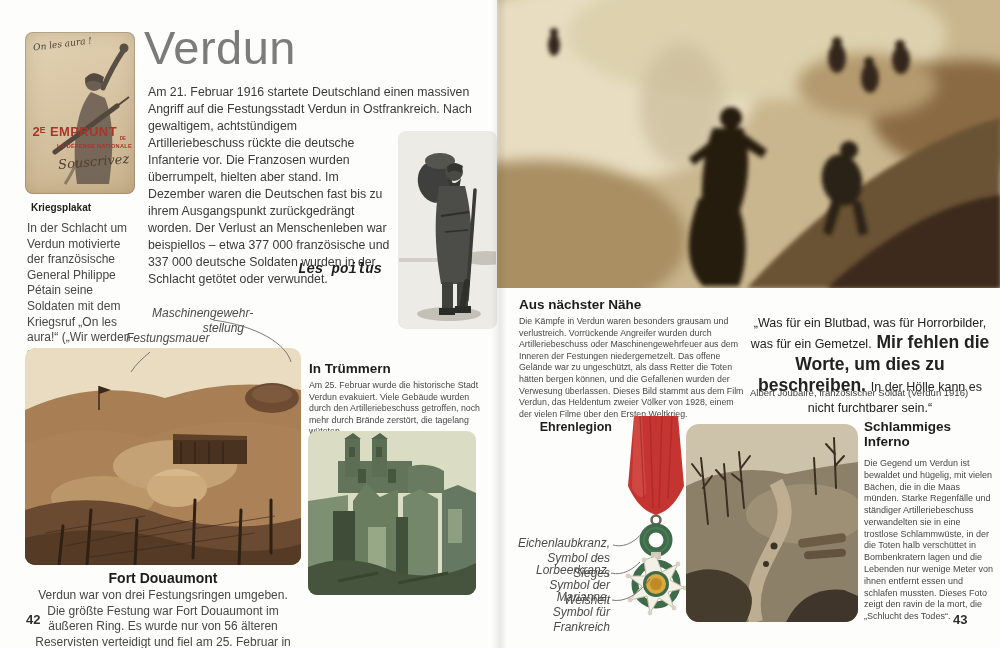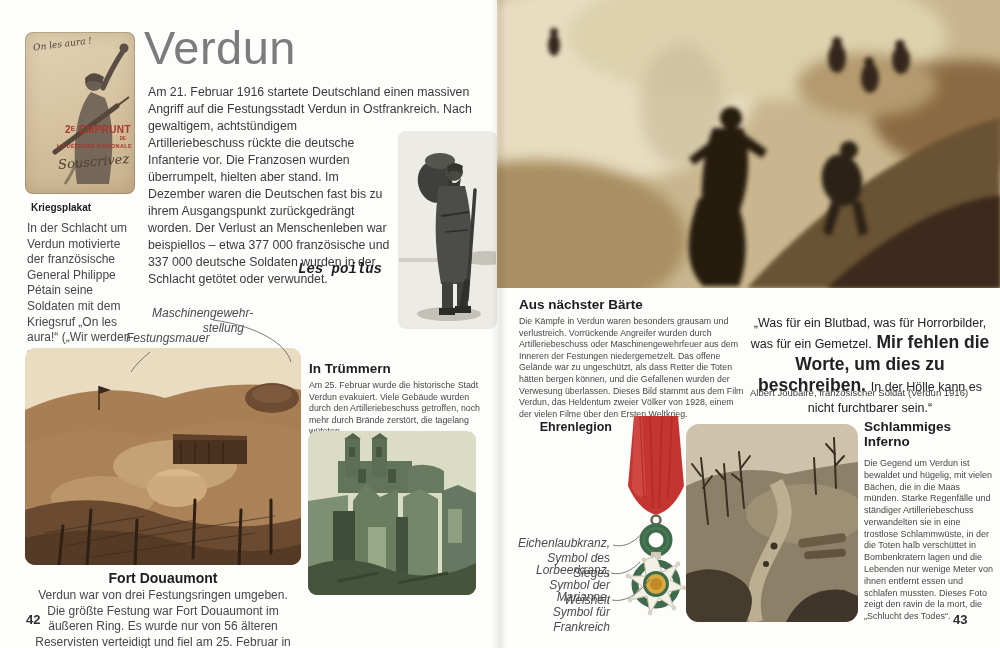--- a/index.html
+++ b/index.html
@@ -21,21 +21,21 @@
   .tiny-body{font-size:12px;line-height:1.3;color:#474747;}
   .italic-label{font-style:italic;font-size:12px;line-height:1.25;color:#4b4b4b;}
 
   
   .poster{left:25px;top:32px;width:110px;height:162px;border-radius:8px;
     background:linear-gradient(160deg,#e2d2b4 0%,#d8c5a4 45%,#c9b28d 100%);
     box-shadow:inset 0 0 0 1px rgba(90,70,50,.25), inset 0 0 18px rgba(120,90,60,.25);
     overflow:hidden;}
   .poster-hand{position:absolute;left:8px;top:7px;font-family:"DejaVu Serif",serif;font-style:italic;
     font-size:9px;color:#4d4238;transform:rotate(-7deg);}
-  .poster-red1{position:absolute;right:4px;top:92px;font-size:10px;font-weight:700;color:#a8352a;letter-spacing:.4px;}
+  .poster-red1{position:absolute;right:18px;top:92px;font-size:13px;font-weight:700;color:#a8352a;letter-spacing:.4px;}
   .poster-red2{position:absolute;right:9px;top:104px;font-size:4.5px;font-weight:700;color:#a8352a;}
   .poster-red3{position:absolute;right:3px;top:111px;font-size:5.6px;font-weight:700;color:#a8352a;letter-spacing:.3px;}
   .poster-sign{position:absolute;right:6px;top:122px;font-family:"DejaVu Serif",serif;font-style:italic;
     font-size:13px;color:#504032;transform:rotate(-5deg);}
   .kp-head{left:31px;top:202px;font-size:10px;}
   .kp-body{left:27px;top:221px;width:113px;}
 
   
   .wrap-spacer{float:right;width:0;height:48px;}
   .poilu-fig{float:right;clear:right;width:97px;height:196px;margin-left:9px;margin-right:-8px;
@@ -262,21 +262,21 @@
     <path d="M134,60 L150,54 L168,62 L168,164 L134,164 Z" fill="#657861"></path>
     <rect x="25" y="80" width="22" height="84" fill="#3f4d38"></rect>
     <rect x="88" y="86" width="12" height="78" fill="#42513b"></rect>
     <rect x="60" y="96" width="18" height="42" fill="#97a887"></rect>
     <rect x="140" y="78" width="14" height="34" fill="#8d9f80"></rect>
     <path d="M0,164 L0,136 Q40,120 85,140 Q130,152 168,132 L168,164 Z" fill="#46543d"></path>
     <path d="M30,150 L70,142 M90,152 L140,142" stroke="#38452f" stroke-width="3"></path>
   </svg>
 </div>
 
-<div class="abs ann-head sec-head">Aus nächster Bärte</div>
+<div class="abs ann-head sec-head">Aus nächster Nähe</div>
 <div class="abs ann-body small-body">Die Kämpfe in Verdun waren besonders grausam und verlustreich. Vorrückende Angreifer wurden durch Artilleriebeschuss oder Maschinengewehrfeuer aus dem Inneren der Festungen niedergemetzelt. Das offene Gelände war zu ungeschützt, als dass Retter die Toten hätten bergen können, und die Gefallenen wurden der Verwesung überlassen. Dieses Bild stammt aus dem Film Verdun, das Heldentum zweier Völker von 1928, einem der vielen Filme über den Ersten Weltkrieg.</div>
 
 <div class="abs quote">
   <span class="q-small">„Was für ein Blutbad, was für Horrorbilder, was für ein Gemetzel.</span><span class="q-big"> Mir fehlen die Worte, um dies zu beschreiben. </span><span class="q-small">In der Hölle kann es nicht furchtbarer sein.“</span>
 </div>
 <div class="abs q-attr">Albert Joubaire, französischer Soldat (Verdun 1916)</div>
 
 <div class="abs eh-block">
   <div class="eh-head">Ehrenlegion</div>
 </div>

